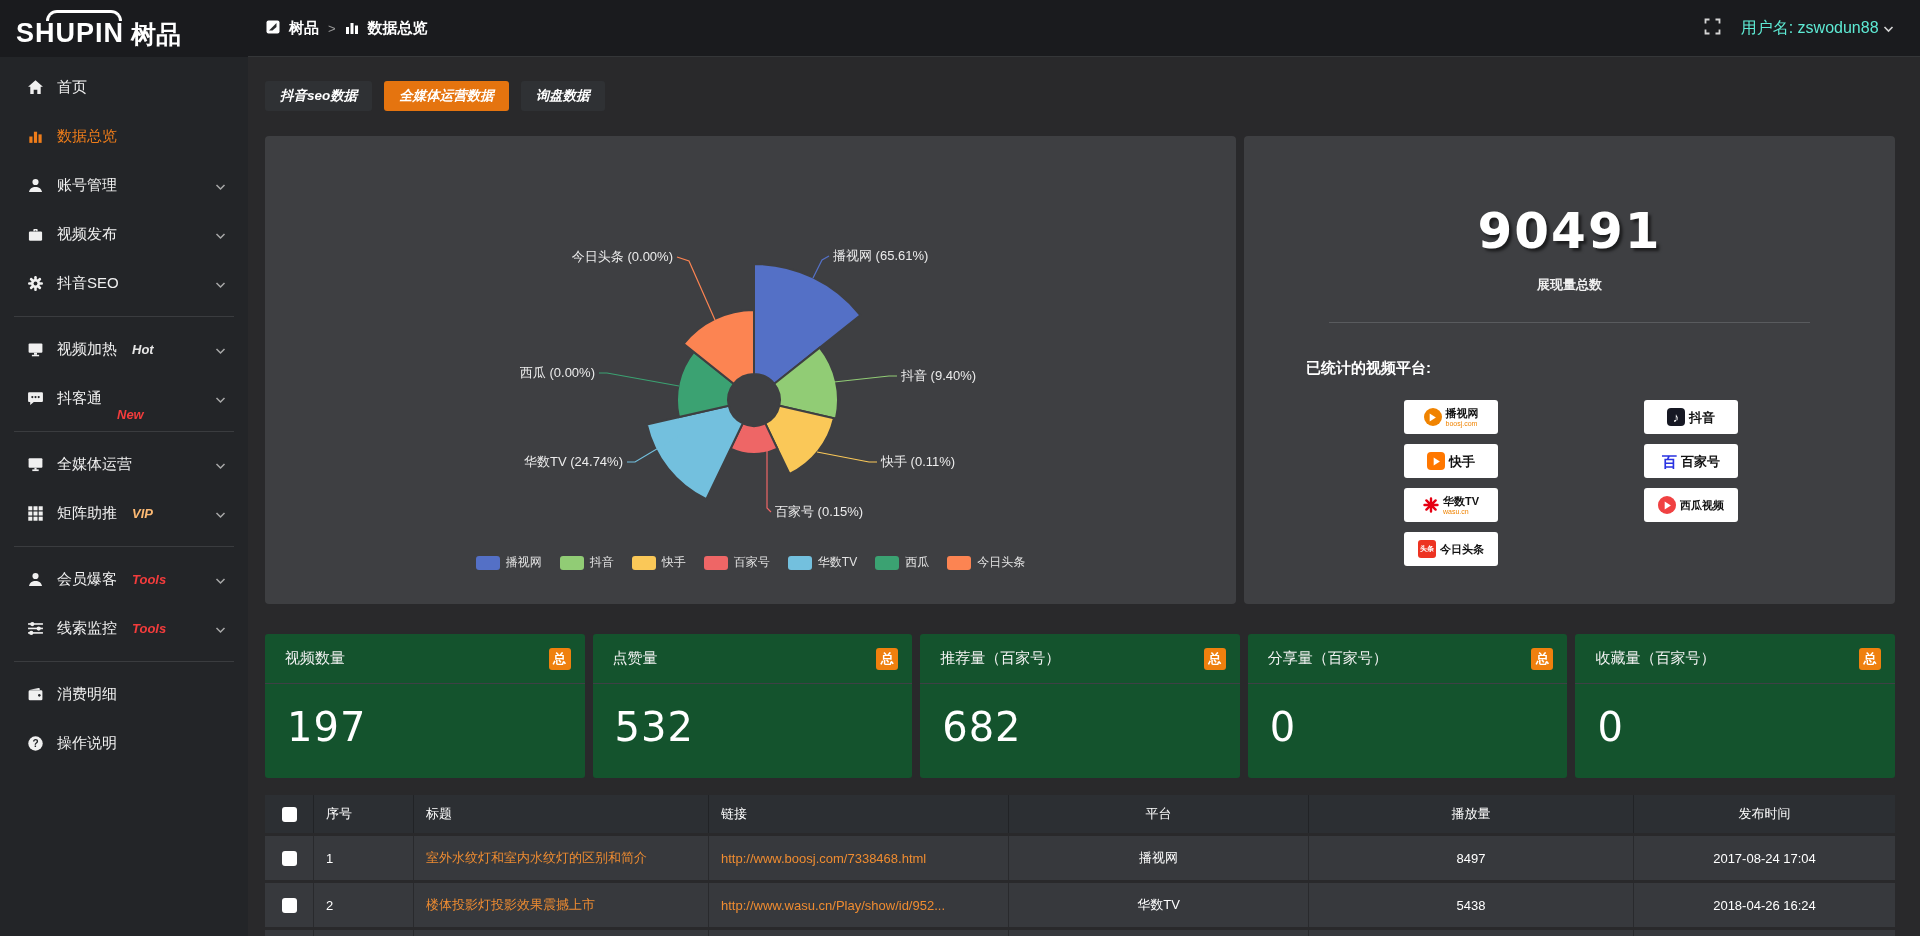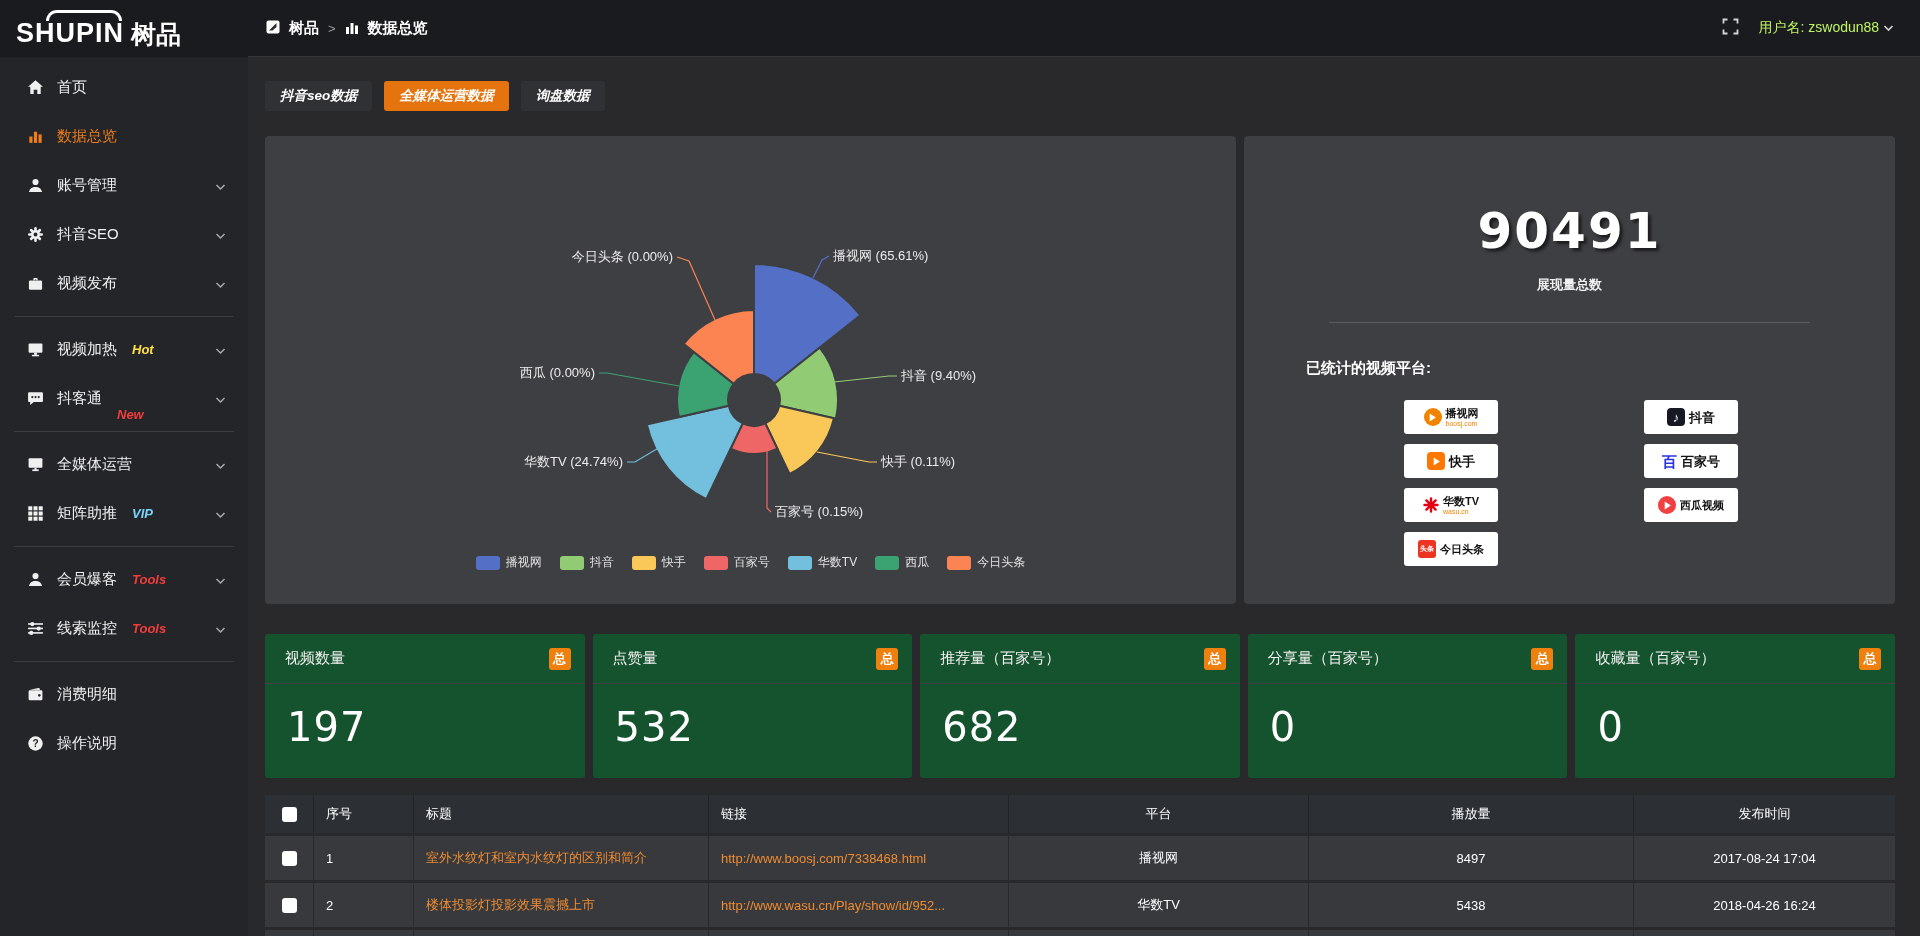--- a/index.html
+++ b/index.html
@@ -21,21 +21,21 @@
   .mi-badge { font-style:italic; font-weight:bold; font-size:13px; margin-left:15px; }
   .mi-chevron { margin-left:auto; opacity:.8; }
   .mi-divider { height:1px; background:#3a3c3f; margin:8px 14px; }
 
   
   .main { flex:1; min-width:0; display:flex; flex-direction:column; }
   .topbar { height:57px; background:#1a1b1e; border-bottom:1px solid #343638; display:flex; align-items:center; justify-content:space-between; padding:0 26px 0 18px; }
   .crumb { display:flex; align-items:center; gap:9px; font-size:15px; font-weight:bold; }
   .crumb-sep { color:#9a9a9a; font-size:13px; font-weight:normal; }
   .top-right { display:flex; align-items:center; gap:20px; }
-  .user-label { font-size:14px; color:#bef264; }
+  .user-label { font-size:16px; color:#5eead4; }
   .content { flex:1; padding:0 25px 0 17px; }
 
   
   .tabs-row { margin-top:24px; display:flex; gap:12px;font-style:italic; }
   .tab { height:30px; padding:0 15px; border-radius:3px; background:#2f3134; display:flex; align-items:center; font-size:13.5px; font-weight:bold; color:#fff; cursor:pointer; }
   .tab.active { background:#e5740f; }
 
   
   .panels-row { margin-top:25px; display:flex; gap:8px; height:468px; }
   .panel { background:#3e3f42; border-radius:4px; position:relative; overflow:hidden; }
@@ -118,58 +118,58 @@
             </svg>
           </span>
           <span class="mi-label">账号管理</span>
           <span class="mi-chevron"><svg width="11" height="7" viewBox="0 0 10 7" fill="none" stroke="#c9c9c9" stroke-width="1.5">
               <path d="M1 1l4 4 4-4"></path>
             </svg></span>
         </div>
         <div class="menu-item">
           <span class="mi-icon">
             <svg width="17" height="17" viewBox="0 0 16 16">
+              <rect x="1.8" y="5.2" width="12.4" height="8.6" rx="1.2" fill="#f0f0f0"></rect>
+              <path d="M6 5V3.8c0-.5.4-.9.9-.9h2.2c.5 0 .9.4.9.9V5H8.6V4.2H7.4V5z" fill="#f0f0f0"></path>
+            </svg>
+          </span>
+          <span class="mi-label">视频发布</span>
+          <span class="mi-chevron"><svg width="11" height="7" viewBox="0 0 10 7" fill="none" stroke="#c9c9c9" stroke-width="1.5">
+              <path d="M1 1l4 4 4-4"></path>
+            </svg></span>
+        </div>
+        <div class="menu-item">
+          <span class="mi-icon">
+            <svg width="17" height="17" viewBox="0 0 16 16">
               <g fill="#f0f0f0">
                 <rect x="6.8" y="1" width="2.4" height="14" rx="1"></rect>
                 <rect x="1" y="6.8" width="14" height="2.4" rx="1"></rect>
                 <rect x="6.8" y="1" width="2.4" height="14" rx="1" transform="rotate(45 8 8)"></rect>
                 <rect x="6.8" y="1" width="2.4" height="14" rx="1" transform="rotate(-45 8 8)"></rect>
                 <circle cx="8" cy="8" r="4.2"></circle>
               </g>
               <circle cx="8" cy="8" r="1.8" fill="#232528"></circle>
             </svg>
           </span>
           <span class="mi-label">抖音SEO</span>
           <span class="mi-chevron"><svg width="11" height="7" viewBox="0 0 10 7" fill="none" stroke="#c9c9c9" stroke-width="1.5">
               <path d="M1 1l4 4 4-4"></path>
             </svg></span>
         </div>
-        <div class="menu-item">
-          <span class="mi-icon">
-            <svg width="17" height="17" viewBox="0 0 16 16">
-              <rect x="1.8" y="5.2" width="12.4" height="8.6" rx="1.2" fill="#f0f0f0"></rect>
-              <path d="M6 5V3.8c0-.5.4-.9.9-.9h2.2c.5 0 .9.4.9.9V5H8.6V4.2H7.4V5z" fill="#f0f0f0"></path>
-            </svg>
-          </span>
-          <span class="mi-label">视频发布</span>
-          <span class="mi-chevron"><svg width="11" height="7" viewBox="0 0 10 7" fill="none" stroke="#c9c9c9" stroke-width="1.5">
-              <path d="M1 1l4 4 4-4"></path>
-            </svg></span>
-        </div>
         <div class="mi-divider"></div>
         <div class="menu-item">
           <span class="mi-icon">
             <svg width="17" height="17" viewBox="0 0 16 16">
               <rect x="1.5" y="2.4" width="13" height="8.6" rx="1" fill="#f0f0f0"></rect>
               <rect x="6.6" y="11" width="2.8" height="2" fill="#f0f0f0"></rect>
               <rect x="4.6" y="13" width="6.8" height="1.4" fill="#f0f0f0"></rect>
             </svg>
           </span>
           <span class="mi-label">视频加热</span>
-          <span class="mi-badge" style="color: #fde047;">Hot</span>
+          <span class="mi-badge" style="color: #e5e5e5;">Hot</span>
           <span class="mi-chevron"><svg width="11" height="7" viewBox="0 0 10 7" fill="none" stroke="#c9c9c9" stroke-width="1.5">
               <path d="M1 1l4 4 4-4"></path>
             </svg></span>
         </div>
         <div class="menu-item">
           <span class="mi-icon">
             <svg width="17" height="17" viewBox="0 0 16 16">
               <path d="M2.2 2h11.6c.7 0 1.2.5 1.2 1.2v7c0 .7-.5 1.2-1.2 1.2H6.4L3 14.2v-2.8h-.8c-.7 0-1.2-.5-1.2-1.2v-7C1 2.5 1.5 2 2.2 2z" fill="#f0f0f0"></path>
               <g fill="#232528">
                 <circle cx="5" cy="6.7" r="1"></circle>
@@ -208,21 +208,21 @@
                 <rect x="1.2" y="6.1" width="3.8" height="3.8"></rect>
                 <rect x="6.1" y="6.1" width="3.8" height="3.8"></rect>
                 <rect x="11" y="6.1" width="3.8" height="3.8"></rect>
                 <rect x="1.2" y="11" width="3.8" height="3.8"></rect>
                 <rect x="6.1" y="11" width="3.8" height="3.8"></rect>
                 <rect x="11" y="11" width="3.8" height="3.8"></rect>
               </g>
             </svg>
           </span>
           <span class="mi-label">矩阵助推</span>
-          <span class="mi-badge" style="color: #7dd3fc;">VIP</span>
+          <span class="mi-badge" style="color: #fdba74;">VIP</span>
           <span class="mi-chevron"><svg width="11" height="7" viewBox="0 0 10 7" fill="none" stroke="#c9c9c9" stroke-width="1.5">
               <path d="M1 1l4 4 4-4"></path>
             </svg></span>
         </div>
         <div class="mi-divider"></div>
         <div class="menu-item">
           <span class="mi-icon">
             <svg width="17" height="17" viewBox="0 0 16 16">
               <circle cx="8" cy="4.7" r="2.9" fill="#f0f0f0"></circle>
               <path d="M1.9 14.2c.4-3.3 2.9-4.9 6.1-4.9s5.7 1.6 6.1 4.9z" fill="#f0f0f0"></path>

